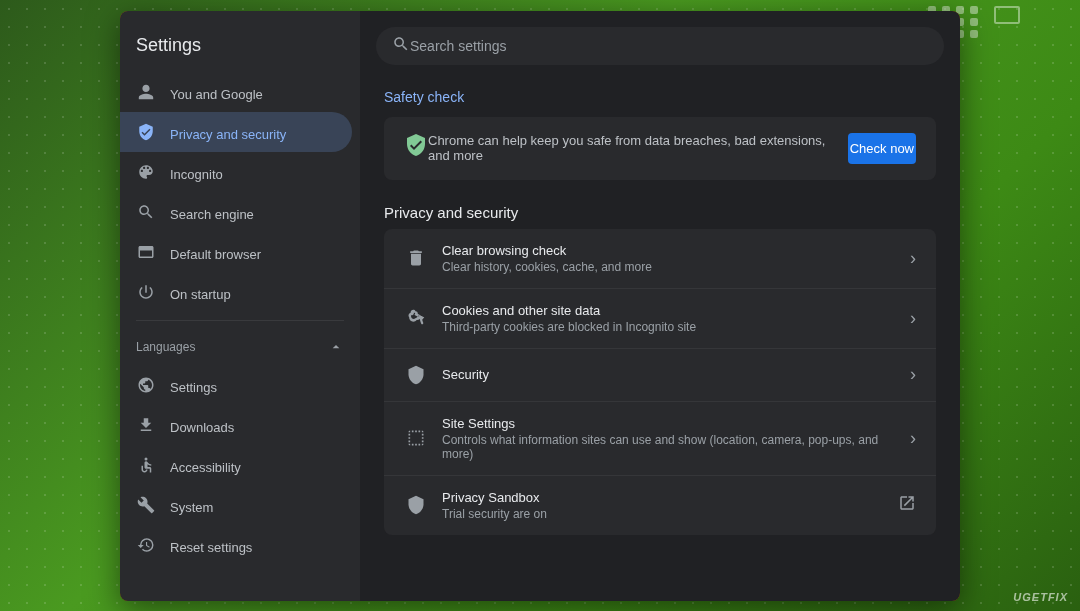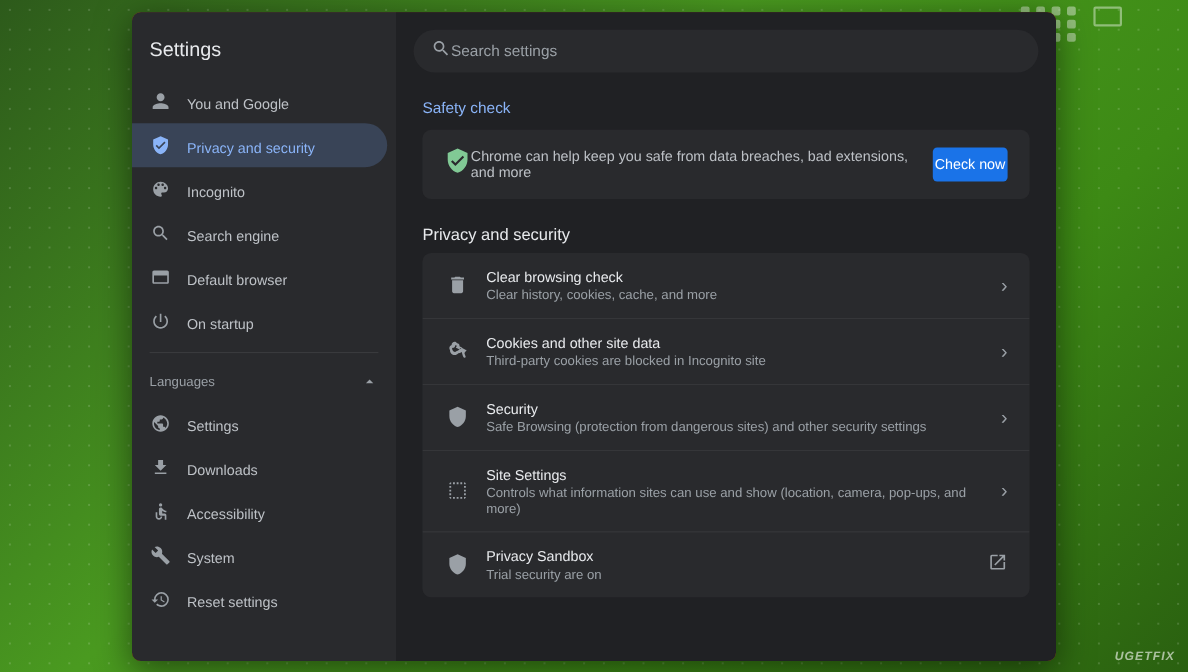--- a/index.html
+++ b/index.html
@@ -437,21 +437,20 @@
       </div>
 
       <div class="settings-row">
         <div class="row-icon">
           <svg width="20" height="20" viewBox="0 0 24 24" fill="#9aa0a6">
               <path d="M12 1L3 5v6c0 5.55 3.84 10.74 9 12 5.16-1.26 9-6.45 9-12V5l-9-4z"></path>
             </svg>
         </div>
         <div class="row-text">
           <div class="row-title">Security</div>
-          <div class="row-subtitle">Safe Browsing (protection from dangerous sites) and other security settings</div>
         </div>
         <div class="row-arrow">›</div>
       </div>
 
       <div class="settings-row">
         <div class="row-icon">
           <svg width="20" height="20" viewBox="0 0 24 24" fill="#9aa0a6">
               <path d="M3 5h2V3c-1.1 0-2 .9-2 2zm0 8h2v-2H3v2zm4 8h2v-2H7v2zM3 9h2V7H3v2zm10-6h-2v2h2V3zm6 0v2h2c0-1.1-.9-2-2-2zM5 21v-2H3c0 1.1.9 2 2 2zm-2-4h2v-2H3v2zM9 3H7v2h2V3zm2 18h2v-2h-2v2zm8-8h2v-2h-2v2zm0 8c1.1 0 2-.9 2-2h-2v2zm0-12h2V7h-2v2zm0 8h2v-2h-2v2zm-4 4h2v-2h-2v2zm0-16h2V3h-2v2z"></path>
             </svg>
         </div>

